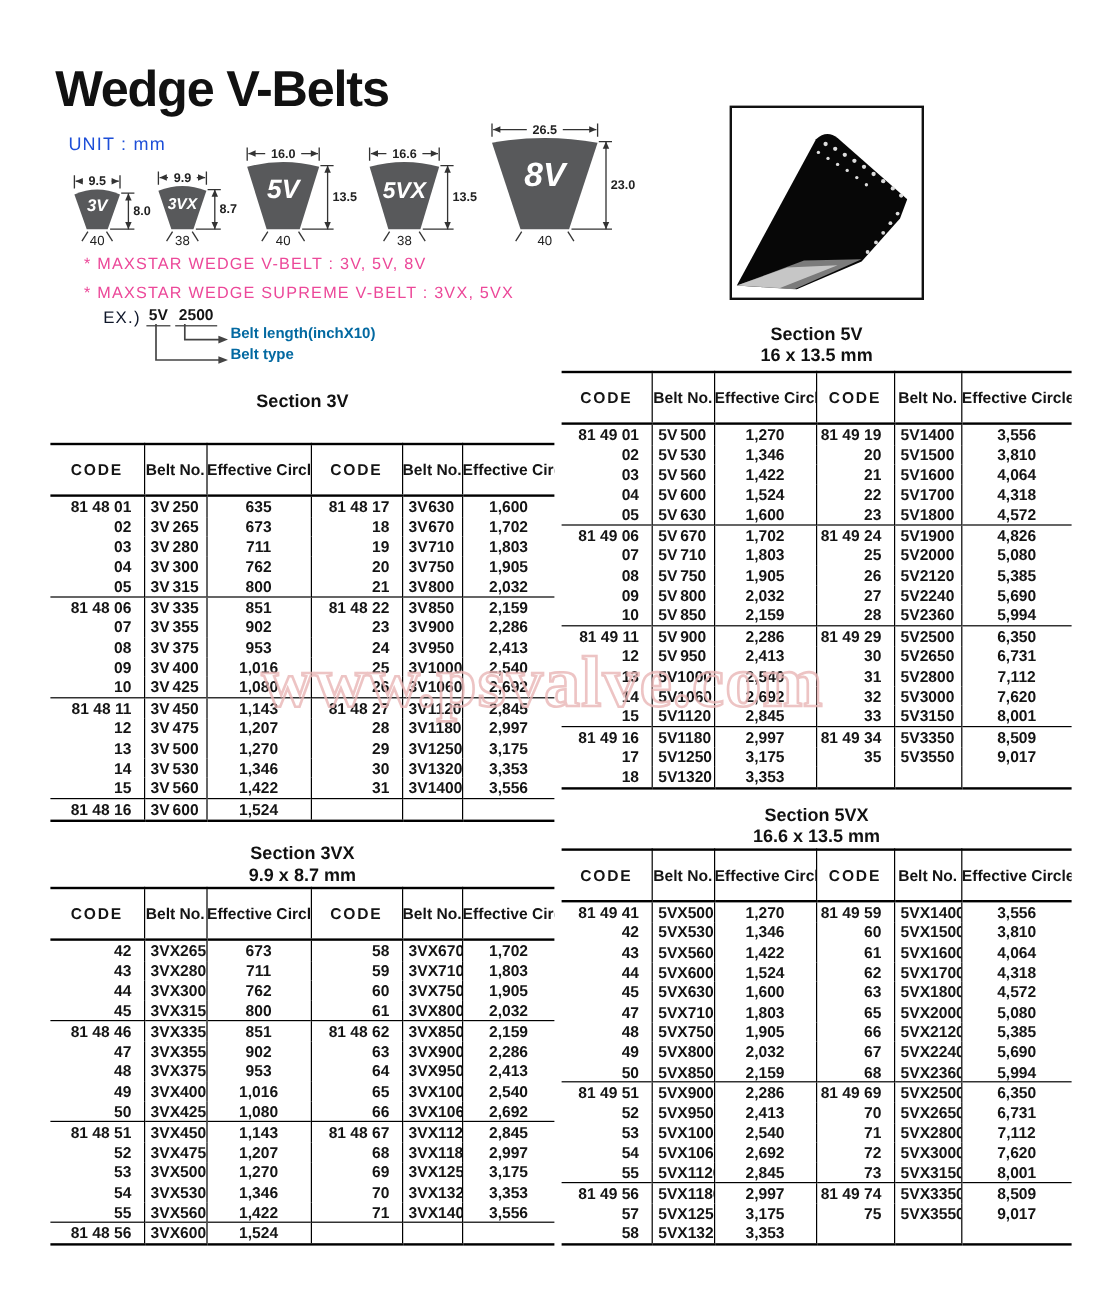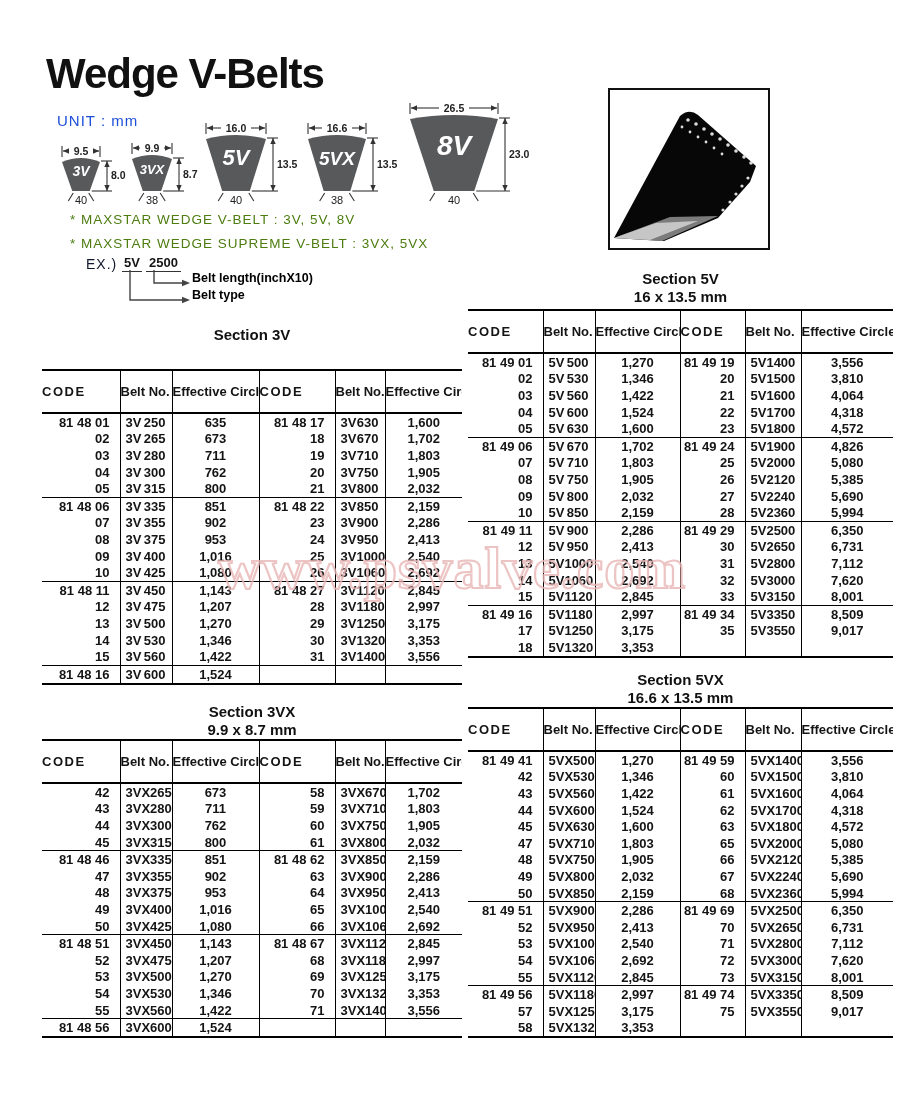--- a/index.html
+++ b/index.html
@@ -5,28 +5,28 @@
   html,body{margin:0;padding:0;background:#ffffff;}
   body{
     position:relative;width:922px;height:1096px;overflow:hidden;
     font-family:"Liberation Sans", sans-serif;color:#141414;
   }
   .abs{position:absolute;}
 
   
   .page-title{left:46px;top:50px;font-size:42px;font-weight:bold;letter-spacing:-1px;color:#111;}
   .unit-label{left:57px;top:112px;font-size:15px;letter-spacing:1px;color:#1d4ed8;}
-  .note{left:70px;font-size:13.5px;letter-spacing:1px;color:#4d7c0f;}
+  .note{left:70px;font-size:13.5px;letter-spacing:1px;color:#ec4899;}
   .note1{top:212px;} .note2{top:236px;}
 
   
   .ex-label{left:86px;top:256px;font-size:14px;letter-spacing:1px;color:#0f172a;}
   .ex-type{left:122px;top:255px;font-size:13px;font-weight:bold;border-bottom:1.5px solid #333;padding:0 2px 1px 2px;}
   .ex-len{left:146px;top:255px;font-size:13px;font-weight:bold;border-bottom:1.5px solid #333;padding:0 3px 1px 3px;}
-  .ex-caption{left:192px;font-size:12.5px;font-weight:bold;color:#000000;}
+  .ex-caption{left:192px;font-size:12.5px;font-weight:bold;color:#0369a1;}
   .ex-cap-length{top:271px;} .ex-cap-type{top:288px;}
 
   
   .photo-box{left:608px;top:88px;width:158px;height:158px;border:2px solid #111;background:#fff;}
 
   
   .watermark{
     left:218px;top:534px;font-family:"Liberation Serif", serif;
     font-size:60px;font-weight:bold;letter-spacing:1px;
     color:transparent;-webkit-text-stroke:2.2px #e9b6b6;
@@ -40,21 +40,21 @@
   .t3vx-title{left:42px; width:420px;top:703px;}
   .t5vx-title{left:468px;width:425px;top:671px;}
 
   
   .belt-table{border-collapse:collapse;table-layout:fixed;background:transparent;}
   .belt-table th,.belt-table td{
     padding:0;margin:0;height:16.6px;overflow:hidden;white-space:nowrap;
     font-size:13px;color:#141414;
   }
   .belt-table th{
-    border-bottom:2px solid #000;font-weight:bold;text-align:left;vertical-align:middle;
+    border-bottom:2px solid #000;font-weight:bold;text-align:center;vertical-align:middle;
   }
   .belt-table{border-top:2px solid #000;}
   .belt-table tbody tr:last-child td{border-bottom:2px solid #000;}
   .belt-table th.vline,.belt-table td.vline{border-left:1.2px solid #000;}
   .belt-table tr.group td{border-top:1.8px solid #000;}
   .th-code{font-size:14px;letter-spacing:1.5px;}
   .th-ecl{font-size:11.5px;line-height:1.2;white-space:pre-line;font-weight:bold;}
   td.cell-code{text-align:right;padding-right:10px;font-weight:bold;}
   td.cell-belt{font-weight:bold;}
   td.cell-belt .belt-wrap{display:flex;justify-content:space-between;padding:0 6px 0 5px;}

